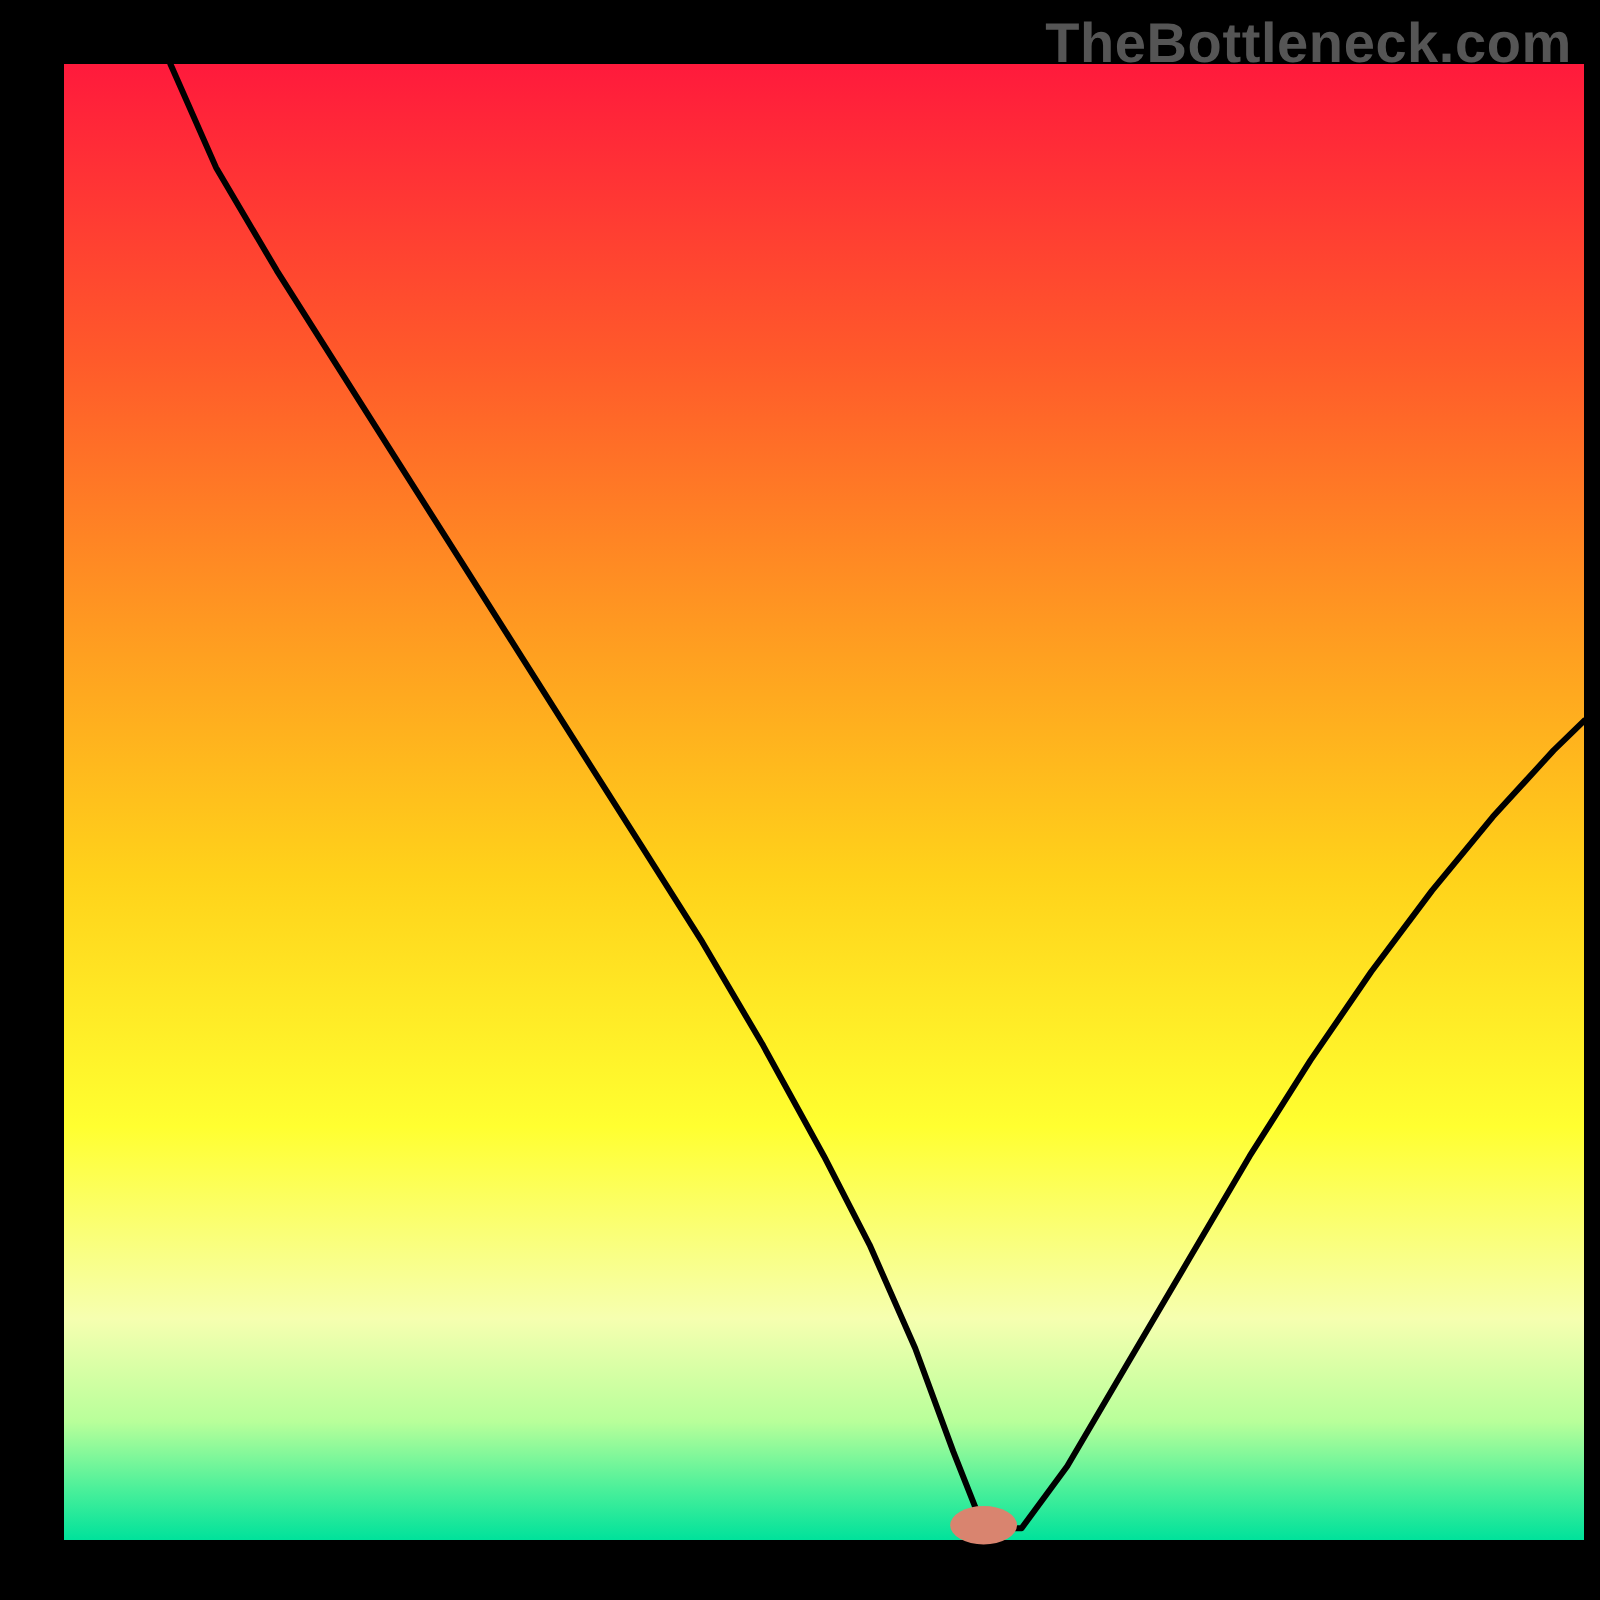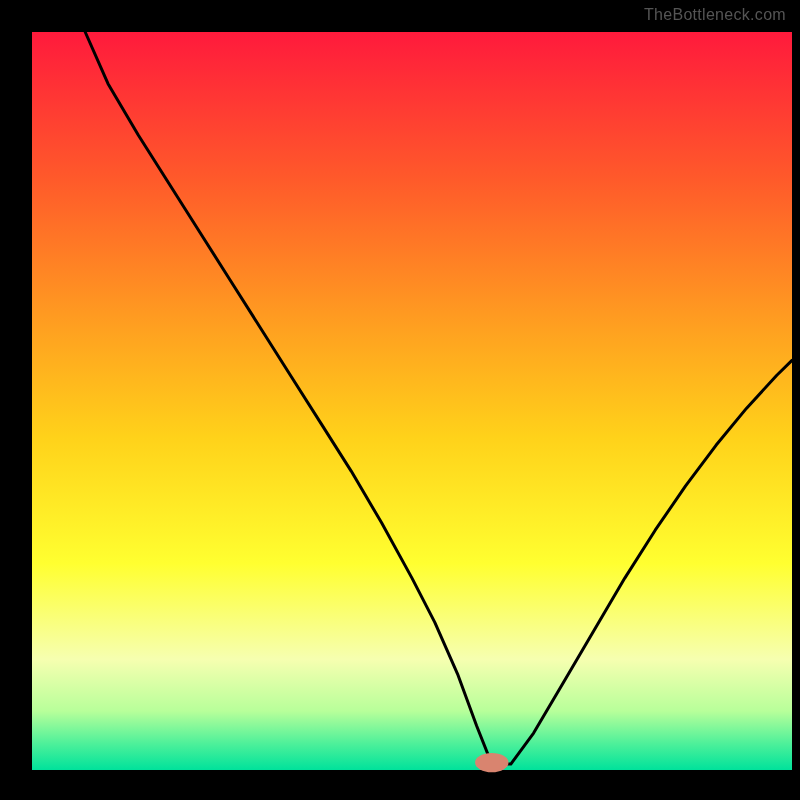--- a/index.html
+++ b/index.html
@@ -1,17 +1,17 @@
 <!DOCTYPE html>
 <html><head>
 <meta charset="utf-8">
 <style>
 html,body{margin:0;padding:0;width:800px;height:800px;overflow:hidden;background:#000;font-family:Arial,Helvetica,sans-serif}
 #wrap{position:relative;width:800px;height:800px}
-#watermark{position:absolute;top:6px;right:14px;color:#555;font-size:16px;font-weight:400;letter-spacing:.3px}
+#watermark{position:absolute;top:6px;right:14px;color:#555;font-size:28px;font-weight:700;letter-spacing:.3px}
 svg{position:absolute;top:0;left:0}
 </style>
 </head>
 <body>
 <div id="wrap">
 
 <svg id="plot" width="800" height="800" viewBox="0 0 800 800">
   <defs>
     <linearGradient id="bg-grad" x1="0" y1="0" x2="0" y2="1">
           <stop offset="0%" stop-color="#ff1a3c"></stop>

